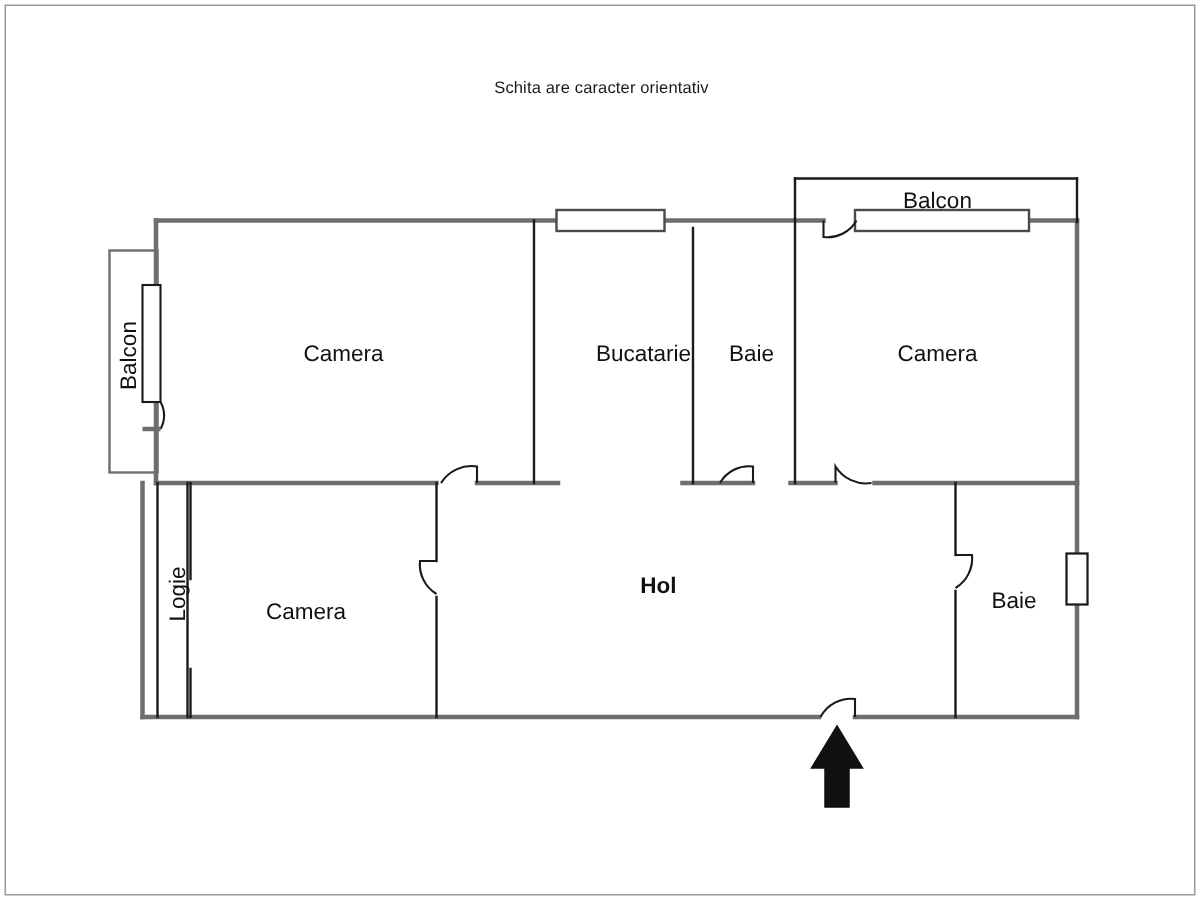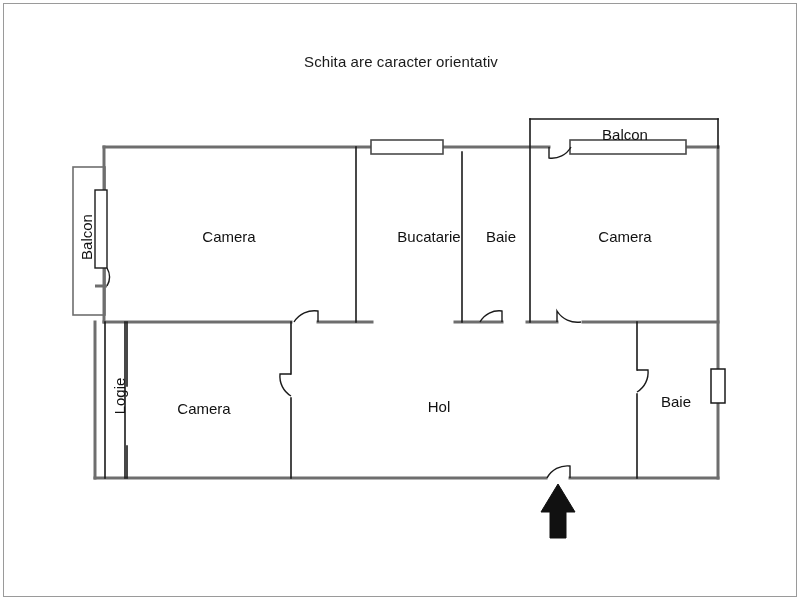--- a/index.html
+++ b/index.html
@@ -25,21 +25,21 @@
     height: 594px;
     border: 1px solid #9a9a9a;
     box-sizing: border-box;
   }
   #title {
     position: absolute;
     left: 0;
     top: 53px;
     width: 802px;
     text-align: center;
-    font-size: 15px;
+    font-size: 11px;
     color: #1a1a1a;
     letter-spacing: 0.1px;
   }
   #plan {
     position: absolute;
     left: 0;
     top: 0;
     width: 802px;
     height: 602px;
   }
@@ -167,17 +167,17 @@
   <div class="room-label" style="left:501px; top:236px;">Baie</div>
 
   <div class="room-label" style="left:625px; top:236px;">Camera</div>
 
   <div class="room-label" style="left:625px; top:134px;">Balcon</div>
 
   <div class="room-label vert" style="left:119px; top:396px;">Logie</div>
 
   <div class="room-label" style="left:204px; top:408px;">Camera</div>
 
-  <div class="room-label" style="left:439px; top:406px;">Hol</div>
+  <div class="room-label" style="left:439px; top:391px;font-weight:bold;">Hol</div>
 
   <div class="room-label" style="left:676px; top:401px;">Baie</div>
 
 </div>
 
 </body></html>

